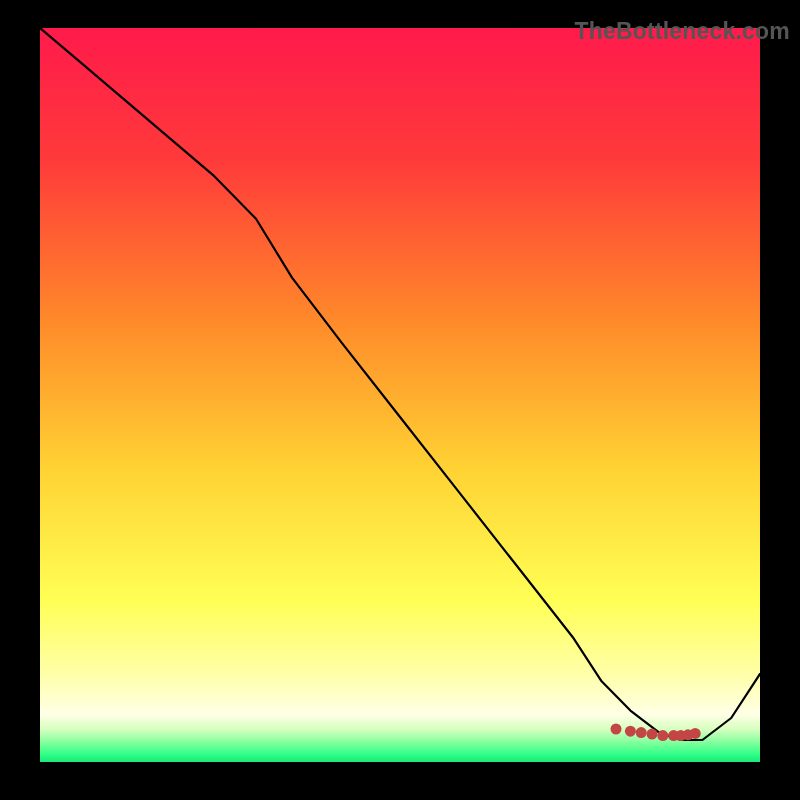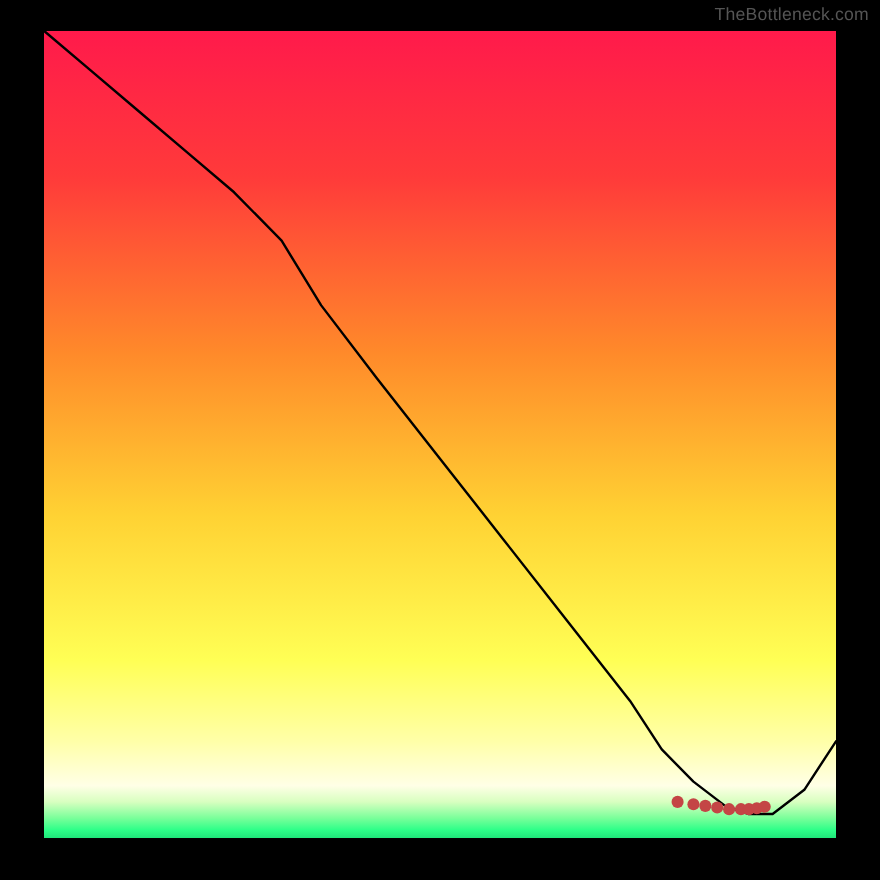--- a/index.html
+++ b/index.html
@@ -12,25 +12,25 @@
     font-family: Arial, Helvetica, sans-serif;
   }
   .frame {
     position: relative;
     width: 800px;
     height: 800px;
     background: #000;
   }
   .watermark {
     position: absolute;
-    top: 5px;
+    top: 18px;
     right: 10px;
     color: #555;
-    font-size: 16px;
-    font-weight: 400;
+    font-size: 23px;
+    font-weight: 700;
     letter-spacing: 0.2px;
     z-index: 5;
   }
   .plot-area {
     position: absolute;
     left: 40px;
     top: 28px;
     width: 720px;
     height: 734px;
     overflow: hidden;

